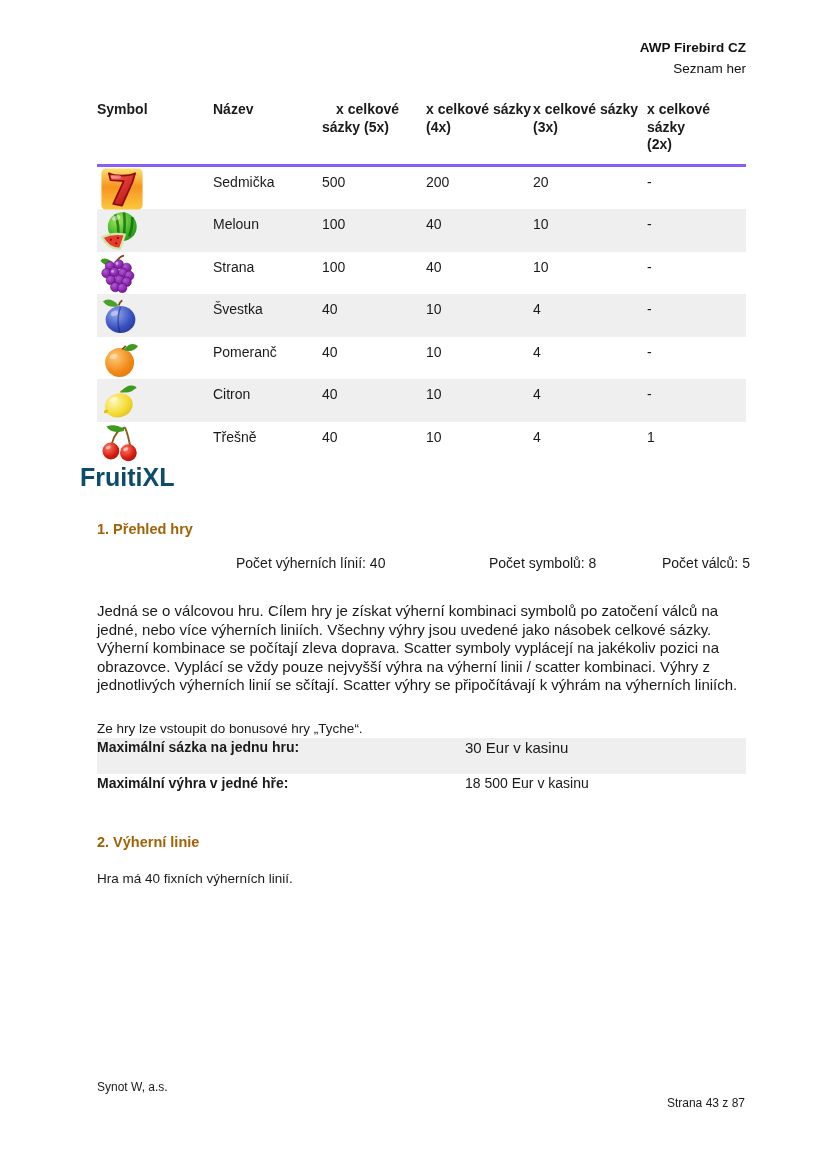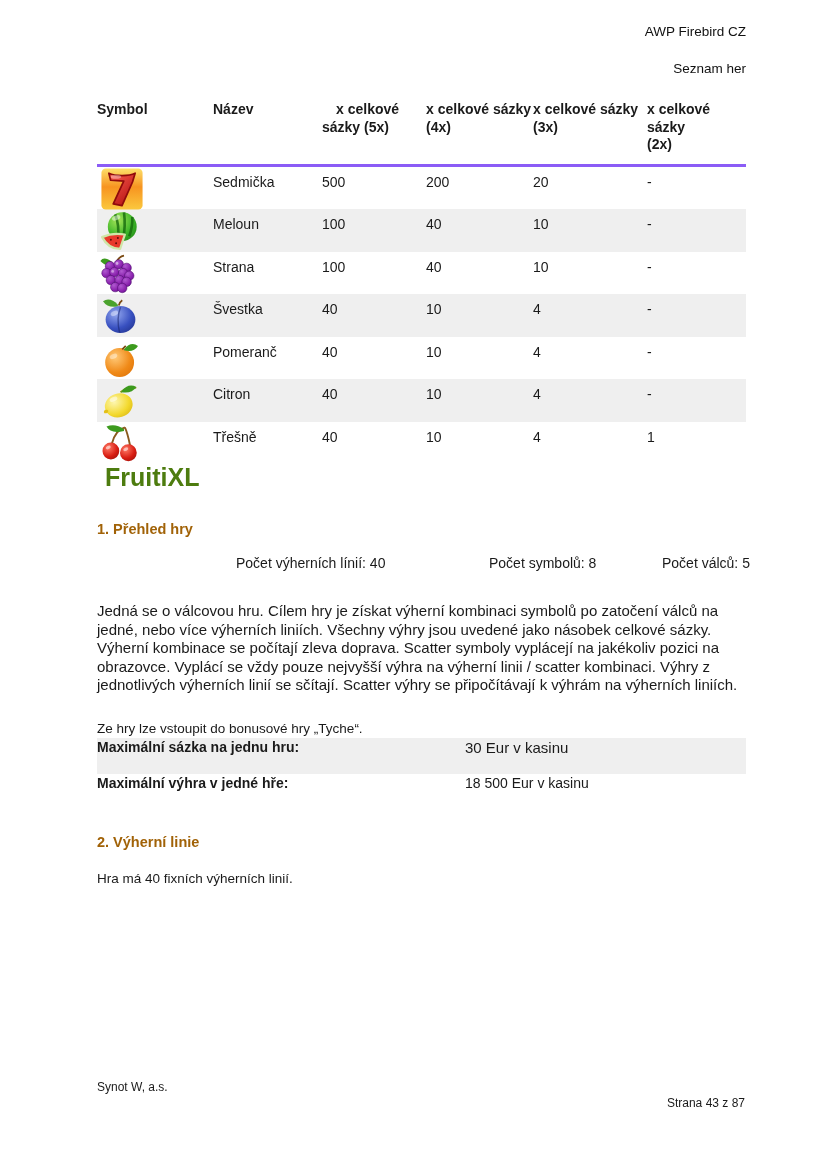--- a/index.html
+++ b/index.html
@@ -1,36 +1,36 @@
 <!DOCTYPE html>
 <html><head>
 <meta charset="utf-8">
 <style>
   html,body{margin:0;padding:0;background:#ffffff;}
   .page{position:relative;width:827px;height:1170px;background:#ffffff;overflow:hidden;
         font-family:"Liberation Sans",sans-serif;color:#1a1a1a;}
 
   
   .doc-hdr{position:absolute;right:81px;text-align:right;font-size:13.5px;color:#111;white-space:nowrap;}
-  #hdr1{top:24px;} #hdr2{top:61px;}
+  #hdr1{top:40px;font-weight:bold;} #hdr2{top:61px;}
 
   
   .paytable{position:absolute;left:97px;top:101px;width:649px;}
   .pt-grid{display:grid;grid-template-columns:116px 109px 104px 107px 114px 99px;}
   .pt-header{font-weight:bold;font-size:14px;line-height:17.5px;padding-bottom:10px;
              border-bottom:3px solid #8b5cf6;}
   .pt-header .l1.ind{padding-left:14px;}
   .pt-row{height:42.5px;font-size:14px;}
   .pt-row.stripe{background:#efefef;}
   .pt-row .cell{padding-top:7px;}
   .sym-cell{padding:0;}
   svg.sym{display:block;margin:1px 0 0 2px;}
 
   
-  .game-title{position:absolute;left:105px;top:463px;font-size:25px;font-weight:bold;color:#4d7c0f;}
+  .game-title{position:absolute;left:80px;top:463px;font-size:25px;font-weight:bold;color:#0c4a6e;}
   .sec-h{position:absolute;left:97px;font-size:14.5px;font-weight:bold;color:#a16207;white-space:nowrap;}
   #sec1{top:521px;} #sec2{top:834px;}
 
   .stats{position:absolute;left:97px;top:555px;width:649px;height:20px;font-size:14px;}
   .stats span{position:absolute;top:0;white-space:nowrap;margin-left:48px;}
   #stat0{left:91px;} #stat1{left:344px;} #stat2{left:517px;}
 
   .desc{position:absolute;left:97px;top:602px;width:656px;font-size:15px;line-height:18.6px;text-align:left;}
   .bonus{position:absolute;left:97px;top:721px;font-size:13.5px;white-space:nowrap;}
 

